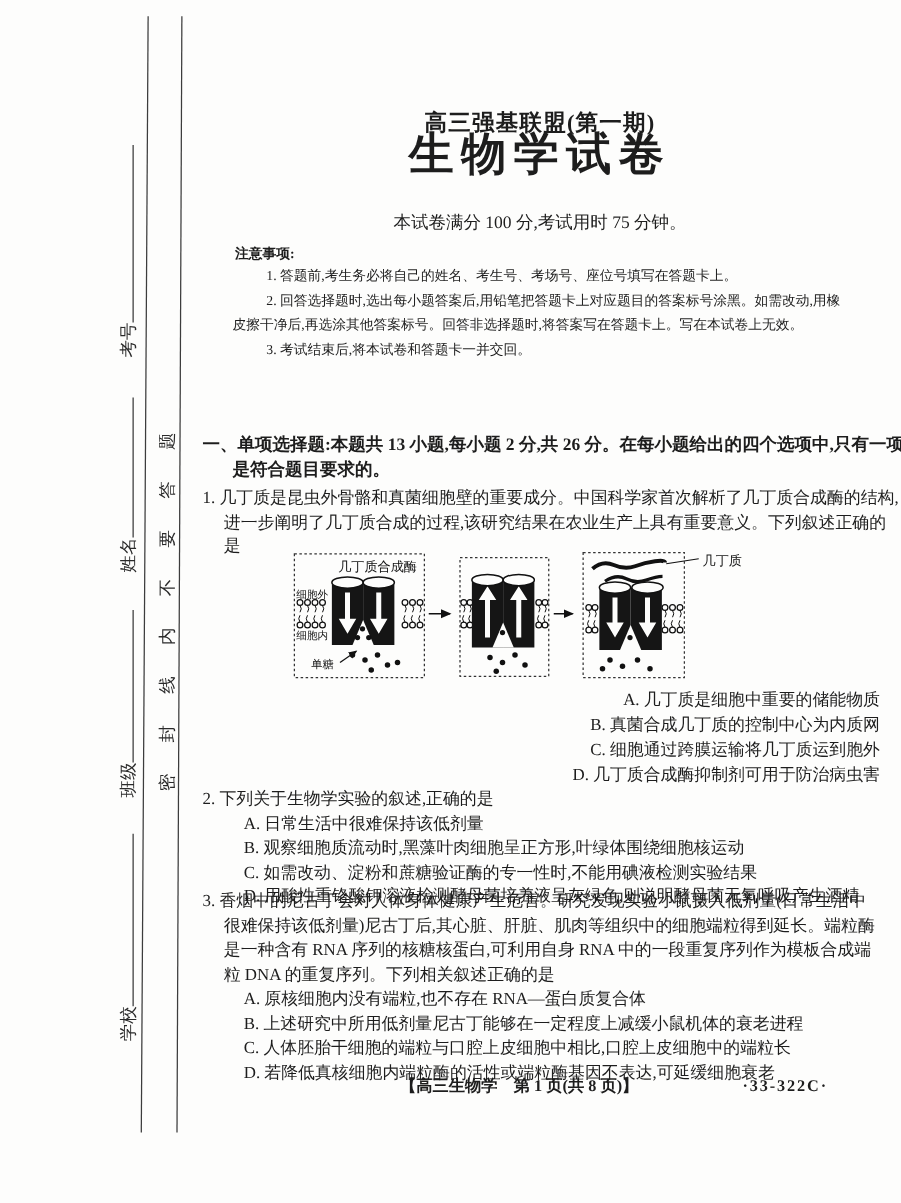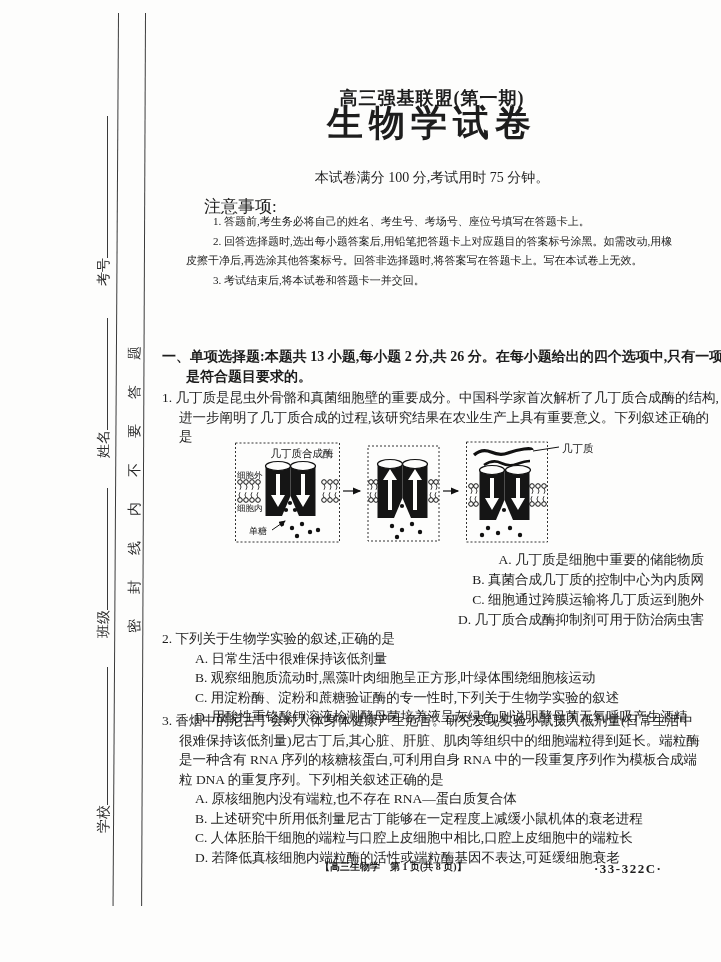--- a/index.html
+++ b/index.html
@@ -17,40 +17,40 @@
     white-space:nowrap;font-size:14px;line-height:16px;color:#2a2a2a;
   }
   .blank-line{display:inline-block;border-bottom:1px solid #3a3a3a;height:3px;}
   .seal{left:127px;top:633px;letter-spacing:25px;font-size:14px;}
   
   .center-block{position:absolute;left:162px;width:540px;text-align:center;}
   .title1{top:86px;font-size:18px;font-weight:bold;letter-spacing:1px;}
   .title2{top:99px;font-size:36px;font-weight:bold;letter-spacing:6px;}
   .exam-info{top:169px;font-size:14px;}
   
-  .notice-head{position:absolute;top:195px;left:188px;font-size:17px;font-weight:normal;margin-left:16px;}
+  .notice-head{position:absolute;top:195px;left:188px;font-size:11px;font-weight:bold;}
   .notice-items{position:absolute;top:212px;left:186px;width:494px;font-size:11px;line-height:19.5px;}
   .notice-items .item{text-indent:27px;}
   
   .section-head{
     position:absolute;top:347px;left:162px;width:542px;font-size:14px;font-weight:bold;
     line-height:19.5px;padding-left:24px;text-indent:-24px;box-sizing:content-box;
   }
   .qblock{position:absolute;left:162px;width:542px;font-size:13.5px;line-height:19.5px;}
   .q-stem{padding-left:17px;text-indent:-17px;}
   .options > div{padding-left:33px;}
   #q1-stem{top:388px;}
   #q1-options{top:550px;text-align:right;}
   #q1-options > div{line-height:20px;}
   #q2{top:629px;}
   #q3{top:711px;}
   
   .diagram{position:absolute;top:440px;left:234px;width:378px;height:108px;}
   
-  .footer-page{position:absolute;top:860px;left:320px;font-size:10px;font-weight:bold;}
+  .footer-page{position:absolute;top:860px;left:320px;font-size:13px;font-weight:bold;}
   .footer-code{position:absolute;top:861px;left:594px;font-size:13px;font-weight:bold;letter-spacing:1.5px;}
 </style>
 </head>
 <body>
 
 <div class="vline" id="vline-inner"></div>
 <div class="vline" id="vline-outer"></div>
 
 <div class="vtext" style="left:96px;top:286px;">
   <span>考号</span><span class="blank-line" style="width:142px;"></span>
@@ -191,21 +191,21 @@
   <div>B. 真菌合成几丁质的控制中心为内质网</div>
   <div>C. 细胞通过跨膜运输将几丁质运到胞外</div>
   <div>D. 几丁质合成酶抑制剂可用于防治病虫害</div>
 </div>
 
 <div class="qblock" id="q2">
   <div class="q-stem">2. 下列关于生物学实验的叙述,正确的是</div>
   <div class="options">
     <div>A. 日常生活中很难保持该低剂量</div>
     <div>B. 观察细胞质流动时,黑藻叶肉细胞呈正方形,叶绿体围绕细胞核运动</div>
-    <div>C. 用淀粉酶、淀粉和蔗糖验证酶的专一性时,下列关于生物学实验的叙述</div>
+    <div>C. 如需改动、淀粉和蔗糖验证酶的专一性时,不能用碘液检测实验结果</div>
     <div>D. 用酸性重铬酸钾溶液检测酵母菌培养液呈灰绿色,则说明酵母菌无氧呼吸产生酒精</div>
   </div>
 </div>
 
 <div class="qblock" id="q3">
   <div class="q-stem">3. 香烟中的尼古丁会对人体身体健康产生危害。研究发现实验小鼠摄入低剂量(日常生活中很难保持该低剂量)尼古丁后,其心脏、肝脏、肌肉等组织中的细胞端粒得到延长。端粒酶是一种含有 RNA 序列的核糖核蛋白,可利用自身 RNA 中的一段重复序列作为模板合成端粒 DNA 的重复序列。下列相关叙述正确的是</div>
   <div class="options">
     <div>A. 原核细胞内没有端粒,也不存在 RNA—蛋白质复合体</div>
     <div>B. 上述研究中所用低剂量尼古丁能够在一定程度上减缓小鼠机体的衰老进程</div>
     <div>C. 人体胚胎干细胞的端粒与口腔上皮细胞中相比,口腔上皮细胞中的端粒长</div>

